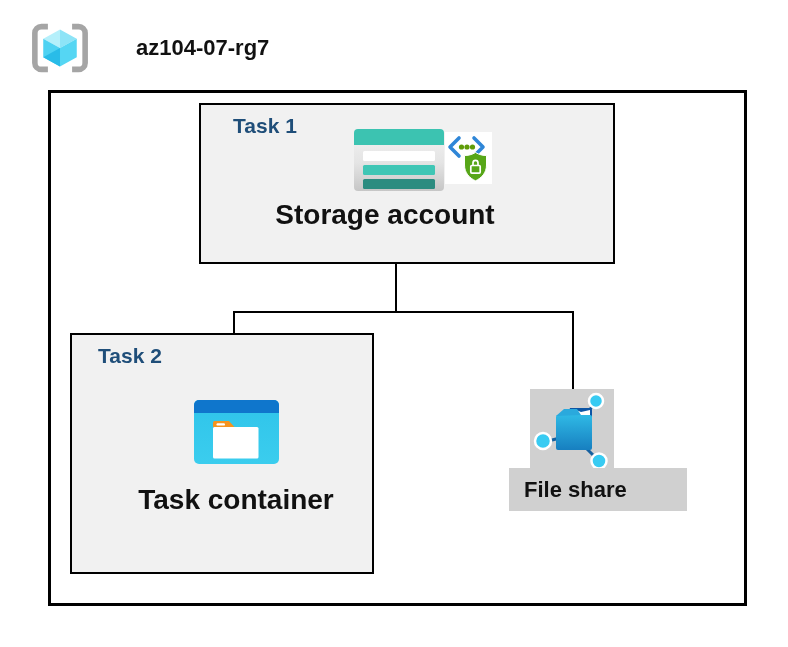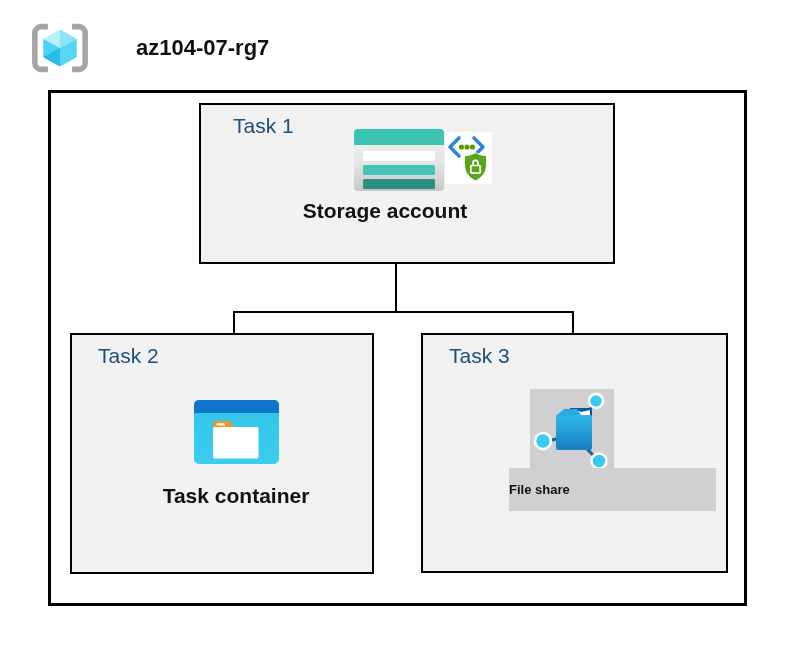--- a/index.html
+++ b/index.html
@@ -30,46 +30,46 @@
     position: absolute;
     background: #f1f1f1;
     border: 2px solid #000000;
     box-sizing: border-box;
   }
   .task1 { left: 199px; top: 103px; width: 416px; height: 161px; }
   .task2 { left: 70px;  top: 333px; width: 304px; height: 241px; text-align: center; }
   .task3 { left: 421px; top: 333px; width: 307px; height: 240px; }
   .task-label {
     position: absolute; left: 26px; top: 9px;
-    font-size: 21px; font-weight: normal; color: #1f4e79;
+    font-size: 21px; font-weight: bold; color: #1f4e79;
     white-space: nowrap;
   }
   .task1 .task-label { left: 32px; }
   
   .item-label {
     position: absolute;
-    font-size: 21px; font-weight: bold; color: #111111;
+    font-size: 28px; font-weight: bold; color: #111111;
     text-align: center; white-space: nowrap;
   }
   .storage-label { left: 255px; top: 199px; width: 260px; }
   .blob-label    { left: 126px; top: 484px; width: 220px; }
   
   .storage-icon { position: absolute; left: 353px; top: 128px; width: 92px; height: 64px; }
   .sas-icon     { position: absolute; left: 445px; top: 132px; width: 47px; height: 52px; }
   .blob-icon    { position: absolute; left: 193px; top: 399px; width: 87px; height: 66px; }
   
   .fileshare-icon-block {
     position: absolute; left: 530px; top: 389px;
     width: 84px; height: 79px; background: #d0d0d0;
   }
   .fileshare-label-block {
     position: absolute; left: 509px; top: 468px;
-    width: 207px; height: 43px; background: #d0d0d0;
-    font-size: 13px; font-weight: bold; color: #111111;
-    line-height: 43px; padding-left: 0; box-sizing: border-box;
+    width: 178px; height: 43px; background: #d0d0d0;
+    font-size: 22px; font-weight: bold; color: #111111;
+    line-height: 43px; padding-left: 15px; box-sizing: border-box;
     white-space: nowrap;
   }
   
   .connector { position: absolute; background: #000000; }
   .conn-v1 { left: 395px; top: 236px; width: 2px;   height: 77px; }
   .conn-h  { left: 233px; top: 311px; width: 341px; height: 2px;  }
   .conn-v2 { left: 233px; top: 311px; width: 2px;   height: 80px; }
   .conn-v3 { left: 572px; top: 311px; width: 2px;   height: 78px; }
 </style>
 </head>
@@ -136,23 +136,20 @@
       </linearGradient>
     </defs>
     <rect x="1" y="1" width="85" height="64" rx="5" fill="url(#gradCyan)"></rect>
     <path d="M1 14 V6 a5 5 0 0 1 5 -5 H81 a5 5 0 0 1 5 5 V14 Z" fill="#0f76cc"></path>
     <path d="M20 28 v-4.5 a1.5 1.5 0 0 1 1.5 -1.5 H36 l5.5 6 z" fill="#f6941e"></path>
     <rect x="23.5" y="24.2" width="8.5" height="2.4" rx="1.2" fill="#ffffff"></rect>
     <rect x="20" y="28" width="45.5" height="31.5" rx="1.5" fill="#ffffff"></rect>
   </svg>
   <div class="item-label blob-label">Task container</div>
 
-  <div class="task-box task3">
-    <div class="task-label">Task 3</div>
-  </div>
   <div class="fileshare-icon-block">
     <svg viewBox="0 0 84 79" width="84" height="79">
       <defs>
         <linearGradient id="gradFolder" x1="0" y1="0" x2="0" y2="1">
           <stop offset="0" stop-color="#2fb9e5"></stop>
           <stop offset="1" stop-color="#177fc0"></stop>
         </linearGradient>
       </defs>
 
       <line x1="66" y1="12" x2="56" y2="26" stroke="#15609f" stroke-width="3"></line>

